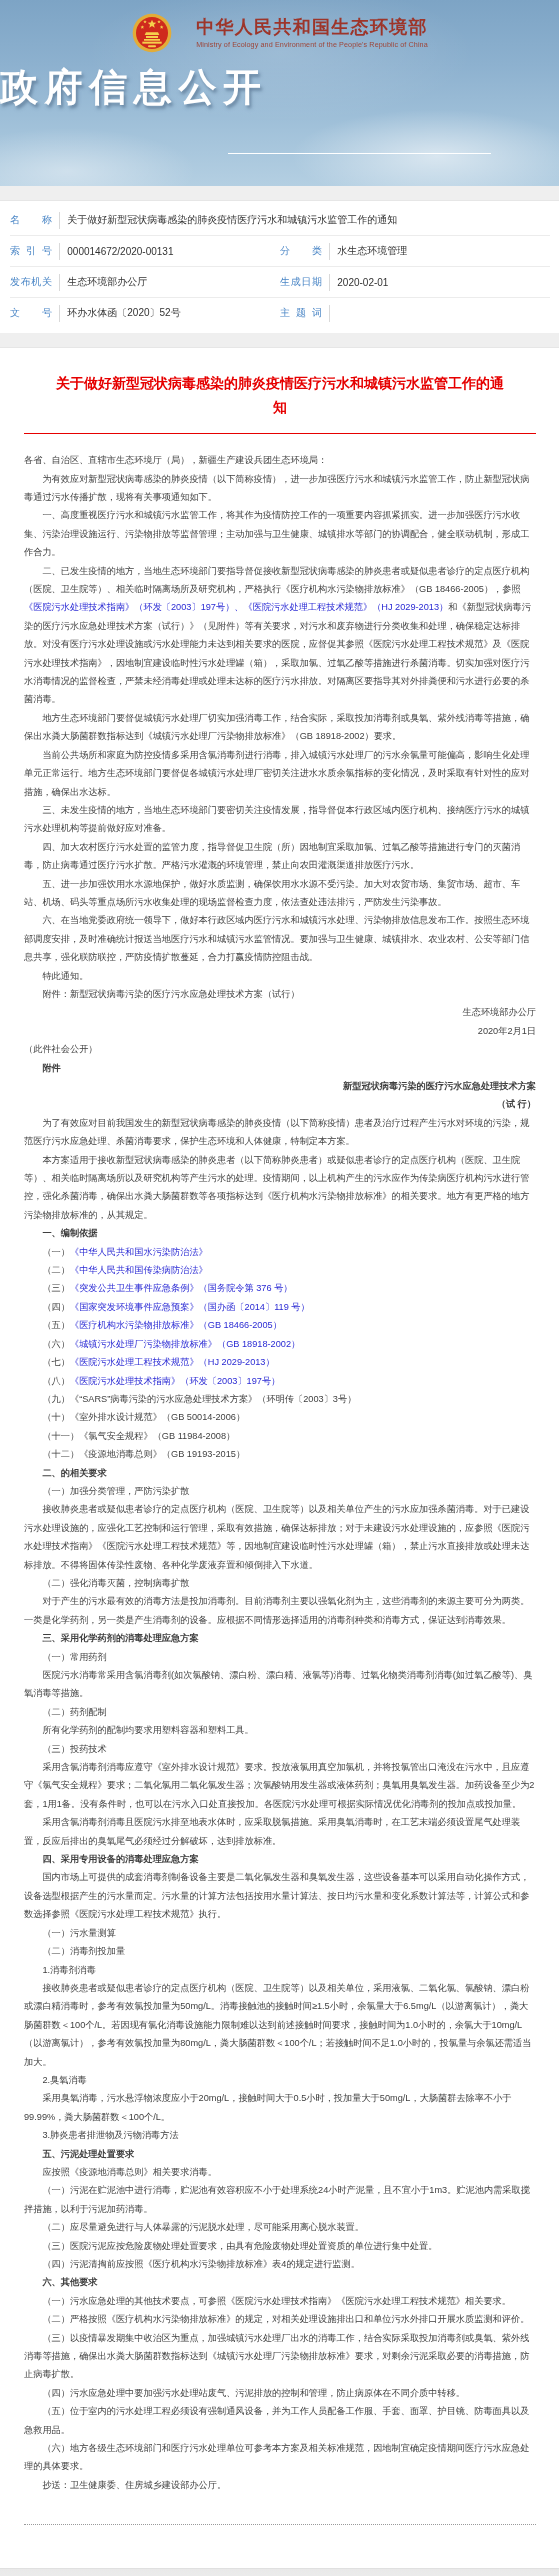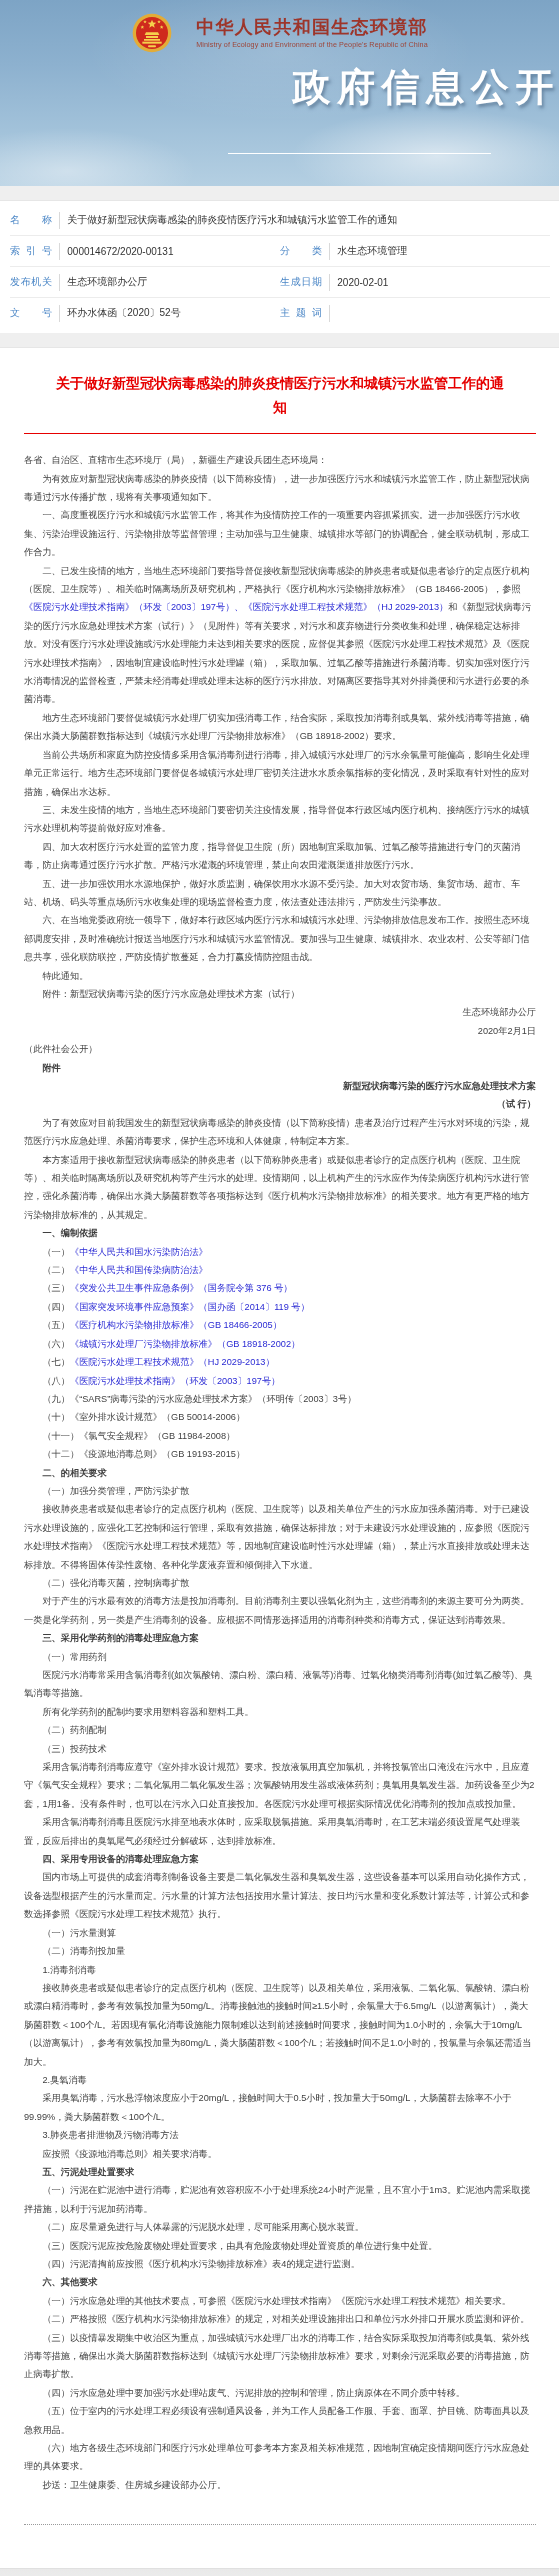--- a/index.html
+++ b/index.html
@@ -8,21 +8,21 @@
   
   .header{height:186px;position:relative;overflow:hidden;background:
     radial-gradient(ellipse 224px 72px at 78% 84%, rgba(255,255,255,.55), rgba(255,255,255,0) 65%),
     radial-gradient(ellipse 198px 66px at 12% 92%, rgba(255,255,255,.40), rgba(255,255,255,0) 65%),
     radial-gradient(ellipse 277px 99px at 50% 28%, rgba(255,255,255,.16), rgba(255,255,255,0) 70%),
     linear-gradient(180deg,#7da4c5 0%,#8db1cf 35%,#a2c2da 70%,#b4cfe2 100%);}
   .brand{display:flex;align-items:center;justify-content:center;padding-top:13px;gap:24px;}
   .emblem{width:40px;height:40px;flex:0 0 auto;}
   .ministry-cn{font-size:18px;font-weight:bold;color:#9d352a;letter-spacing:1.3px;line-height:21px;}
   .ministry-en{font-size:7.2px;color:#9d463a;margin-top:2.6px;letter-spacing:0.1px;}
-  .banner-title{text-align:right;margin-top:9.2px;font-size:38px;font-weight:900;color:#fff;
+  .banner-title{text-align:left;margin-top:9.2px;font-size:38px;font-weight:900;color:#fff;
     letter-spacing:6.6px;text-shadow:2px 2.6px 3.3px rgba(66,92,122,.55);}
   .banner-line{position:absolute;left:228px;top:153px;width:263px;height:1.3px;background:#fff;}
 
   
   .band{height:14px;background:#efefef;border-bottom:0.7px solid #e6e6e6;}
 
   
   .meta{padding:4px 10px 5.3px;background:#fff;}
   .meta-row{display:flex;border-bottom:0.7px solid #ececec;}
   .meta-row:last-child{border-bottom:none;}
@@ -171,36 +171,36 @@
         <p class="p-ind"><span>（十一）《氯气安全规程》（GB 11984-2008）</span></p>
         <p class="p-ind"><span>（十二）《疫源地消毒总则》（GB 19193-2015）</span></p>
         <p class="p-ind p-bold"><span>二、的相关要求</span></p>
         <p class="p-ind"><span>（一）加强分类管理，严防污染扩散</span></p>
         <p class="p-ind"><span>接收肺炎患者或疑似患者诊疗的定点医疗机构（医院、卫生院等）以及相关单位产生的污水应加强杀菌消毒。对于已建设污水处理设施的，应强化工艺控制和运行管理，采取有效措施，确保达标排放；对于未建设污水处理设施的，应参照《医院污水处理技术指南》《医院污水处理工程技术规范》等，因地制宜建设临时性污水处理罐（箱），禁止污水直接排放或处理未达标排放。不得将固体传染性废物、各种化学废液弃置和倾倒排入下水道。</span></p>
         <p class="p-ind"><span>（二）强化消毒灭菌，控制病毒扩散</span></p>
         <p class="p-ind"><span>对于产生的污水最有效的消毒方法是投加消毒剂。目前消毒剂主要以强氧化剂为主，这些消毒剂的来源主要可分为两类。一类是化学药剂，另一类是产生消毒剂的设备。应根据不同情形选择适用的消毒剂种类和消毒方式，保证达到消毒效果。</span></p>
         <p class="p-ind p-bold"><span>三、采用化学药剂的消毒处理应急方案</span></p>
         <p class="p-ind"><span>（一）常用药剂</span></p>
         <p class="p-ind"><span>医院污水消毒常采用含氯消毒剂(如次氯酸钠、漂白粉、漂白精、液氯等)消毒、过氧化物类消毒剂消毒(如过氧乙酸等)、臭氧消毒等措施。</span></p>
+        <p class="p-ind"><span>（二）药剂配制</span></p>
         <p class="p-ind"><span>所有化学药剂的配制均要求用塑料容器和塑料工具。</span></p>
-        <p class="p-ind"><span>（二）药剂配制</span></p>
         <p class="p-ind"><span>（三）投药技术</span></p>
         <p class="p-ind"><span>采用含氯消毒剂消毒应遵守《室外排水设计规范》要求。投放液氯用真空加氯机，并将投氯管出口淹没在污水中，且应遵守《氯气安全规程》要求；二氧化氯用二氧化氯发生器；次氯酸钠用发生器或液体药剂；臭氧用臭氧发生器。加药设备至少为2套，1用1备。没有条件时，也可以在污水入口处直接投加。各医院污水处理可根据实际情况优化消毒剂的投加点或投加量。</span></p>
         <p class="p-ind"><span>采用含氯消毒剂消毒且医院污水排至地表水体时，应采取脱氯措施。采用臭氧消毒时，在工艺末端必须设置尾气处理装置，反应后排出的臭氧尾气必须经过分解破坏，达到排放标准。</span></p>
         <p class="p-ind p-bold"><span>四、采用专用设备的消毒处理应急方案</span></p>
         <p class="p-ind"><span>国内市场上可提供的成套消毒剂制备设备主要是二氧化氯发生器和臭氧发生器，这些设备基本可以采用自动化操作方式，设备选型根据产生的污水量而定。污水量的计算方法包括按用水量计算法、按日均污水量和变化系数计算法等，计算公式和参数选择参照《医院污水处理工程技术规范》执行。</span></p>
         <p class="p-ind"><span>（一）污水量测算</span></p>
         <p class="p-ind"><span>（二）消毒剂投加量</span></p>
         <p class="p-ind"><span>1.消毒剂消毒</span></p>
         <p class="p-ind"><span>接收肺炎患者或疑似患者诊疗的定点医疗机构（医院、卫生院等）以及相关单位，采用液氯、二氧化氯、氯酸钠、漂白粉或漂白精消毒时，参考有效氯投加量为50mg/L。消毒接触池的接触时间≥1.5小时，余氯量大于6.5mg/L（以游离氯计），粪大肠菌群数＜100个/L。若因现有氯化消毒设施能力限制难以达到前述接触时间要求，接触时间为1.0小时的，余氯大于10mg/L（以游离氯计），参考有效氯投加量为80mg/L，粪大肠菌群数＜100个/L；若接触时间不足1.0小时的，投氯量与余氯还需适当加大。</span></p>
         <p class="p-ind"><span>2.臭氧消毒</span></p>
         <p class="p-ind"><span>采用臭氧消毒，污水悬浮物浓度应小于20mg/L，接触时间大于0.5小时，投加量大于50mg/L，大肠菌群去除率不小于99.99%，粪大肠菌群数＜100个/L。</span></p>
         <p class="p-ind"><span>3.肺炎患者排泄物及污物消毒方法</span></p>
+        <p class="p-ind p-bold"><span>五、污泥处理处置要求</span></p>
         <p class="p-ind"><span>应按照《疫源地消毒总则》相关要求消毒。</span></p>
-        <p class="p-ind p-bold"><span>五、污泥处理处置要求</span></p>
         <p class="p-ind"><span>（一）污泥在贮泥池中进行消毒，贮泥池有效容积应不小于处理系统24小时产泥量，且不宜小于1m3。贮泥池内需采取搅拌措施，以利于污泥加药消毒。</span></p>
         <p class="p-ind"><span>（二）应尽量避免进行与人体暴露的污泥脱水处理，尽可能采用离心脱水装置。</span></p>
         <p class="p-ind"><span>（三）医院污泥应按危险废物处理处置要求，由具有危险废物处理处置资质的单位进行集中处置。</span></p>
         <p class="p-ind"><span>（四）污泥清掏前应按照《医疗机构水污染物排放标准》表4的规定进行监测。</span></p>
         <p class="p-ind p-bold"><span>六、其他要求</span></p>
         <p class="p-ind"><span>（一）污水应急处理的其他技术要点，可参照《医院污水处理技术指南》《医院污水处理工程技术规范》相关要求。</span></p>
         <p class="p-ind"><span>（二）严格按照《医疗机构水污染物排放标准》的规定，对相关处理设施排出口和单位污水外排口开展水质监测和评价。</span></p>
         <p class="p-ind"><span>（三）以疫情暴发期集中收治区为重点，加强城镇污水处理厂出水的消毒工作，结合实际采取投加消毒剂或臭氧、紫外线消毒等措施，确保出水粪大肠菌群数指标达到《城镇污水处理厂污染物排放标准》要求，对剩余污泥采取必要的消毒措施，防止病毒扩散。</span></p>
         <p class="p-ind"><span>（四）污水应急处理中要加强污水处理站废气、污泥排放的控制和管理，防止病原体在不同介质中转移。</span></p>
         <p class="p-ind"><span>（五）位于室内的污水处理工程必须设有强制通风设备，并为工作人员配备工作服、手套、面罩、护目镜、防毒面具以及急救用品。</span></p>

